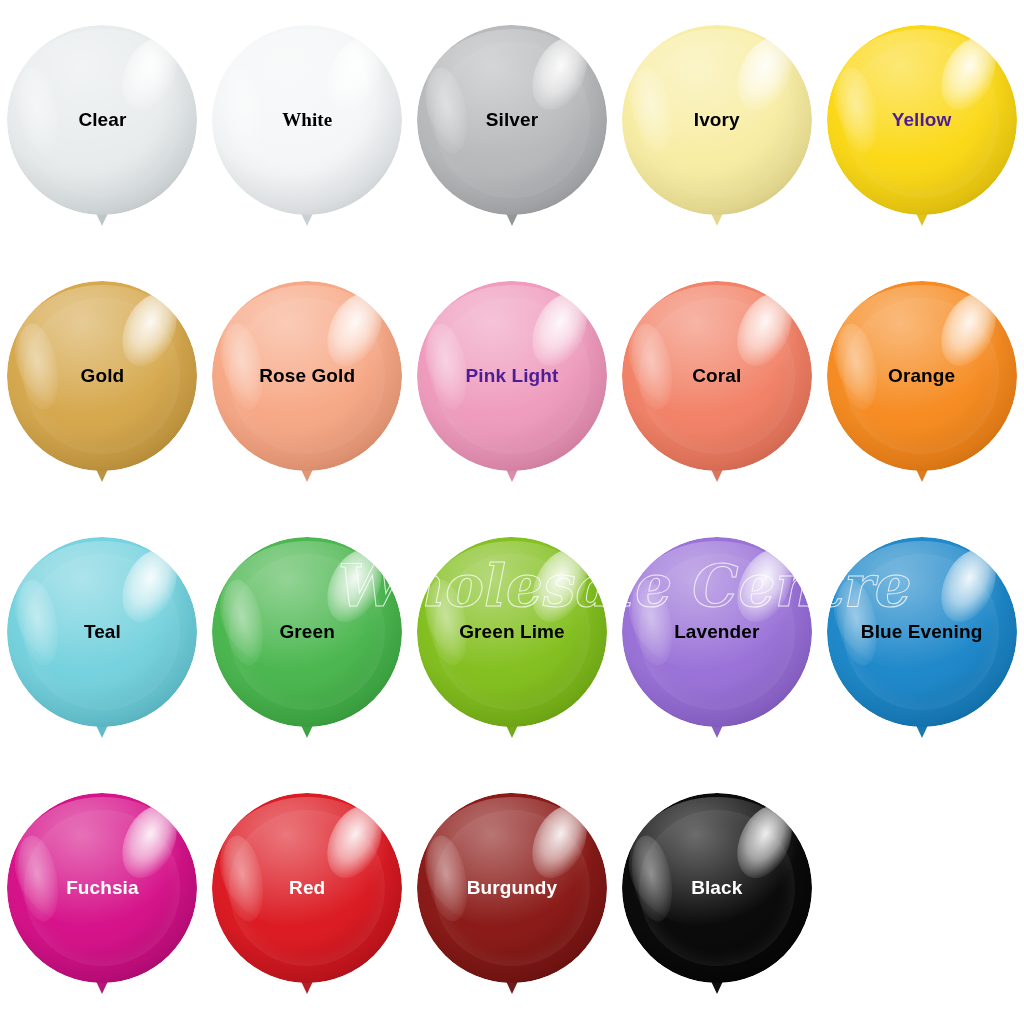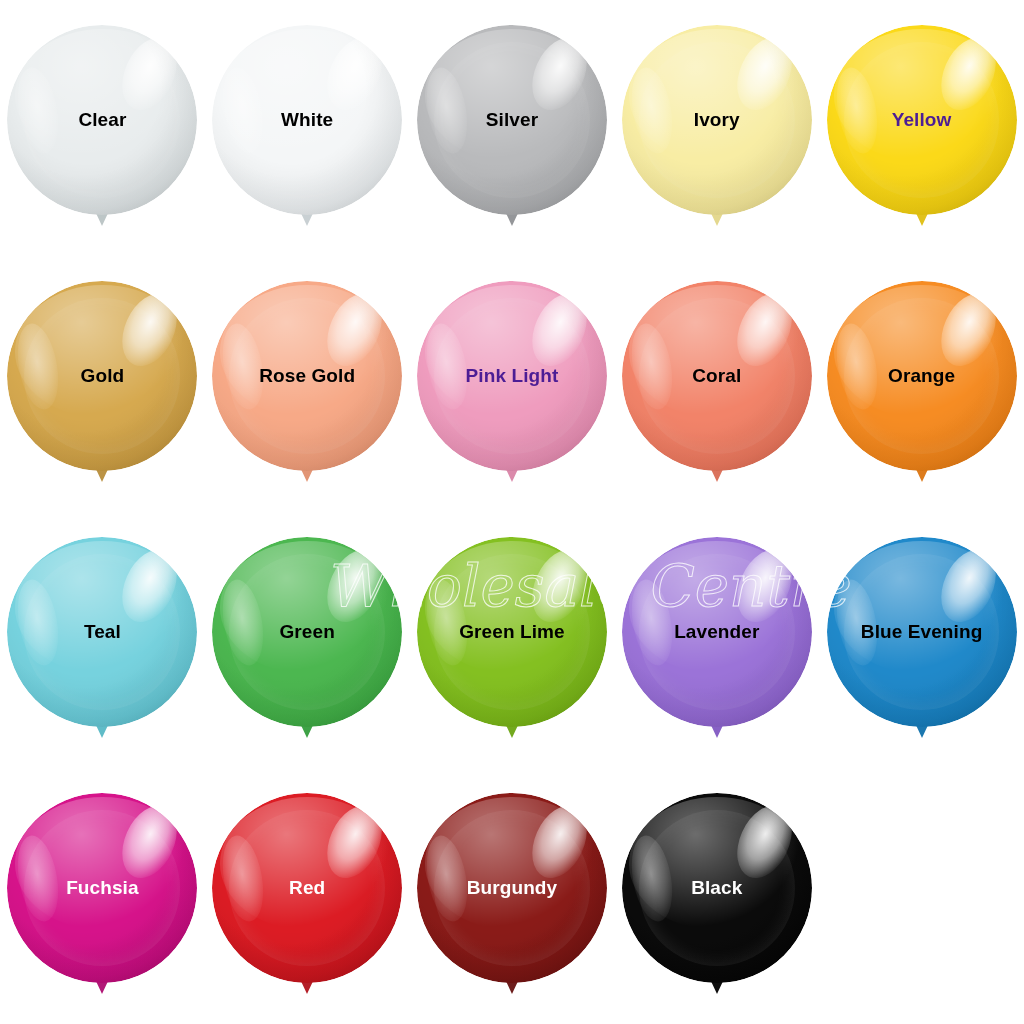--- a/index.html
+++ b/index.html
@@ -178,25 +178,26 @@
     left: 0; top: 0;
     width: 1024px;
     height: 1024px;
     z-index: 4;
     pointer-events: none;
   }
   .wm-script {
     position: absolute;
     font-family: "DejaVu Serif", serif;
     font-style: italic;
-    font-weight: normal;
+    font-weight: bold;
     color: rgba(255,255,255,0.0);
     -webkit-text-stroke: 1px rgba(255,255,255,0.78);
     text-shadow: none;
     white-space: nowrap;
+    margin-left: 8px;
   }
 </style>
 </head>
 <body>
 
 <div id="chart">
     <div class="cell">
       <div class="balloon-wrap">
         <div class="neck" style="color: rgb(185, 195, 196);">
           <i></i>
@@ -218,21 +219,21 @@
           <i></i>
         </div>
         <div class="body">
           <div class="fill" style="background: radial-gradient(circle at 40% 32%, rgb(244, 246, 247) 0%, rgb(244, 246, 247) 52%, rgb(214, 220, 223) 100%);"></div>
           <div class="sheen"></div>
           <div class="spec-l"></div>
           <div class="spec-tr"></div>
           <div class="ring"></div>
           <div class="rim"></div>
         </div>
-        <div class="label" style="color: rgb(0, 0, 0);">White</div>
+        <div class="label" style="color: rgb(0, 0, 0); font-family: Liberation Serif, serif;">White</div>
       </div>
     </div>
     <div class="cell">
       <div class="balloon-wrap">
         <div class="neck" style="color: rgb(142, 144, 147);">
           <i></i>
         </div>
         <div class="body">
           <div class="fill" style="background: radial-gradient(circle at 40% 32%, rgb(185, 186, 188) 0%, rgb(185, 186, 188) 52%, rgb(151, 153, 156) 100%);"></div>
           <div class="sheen"></div>

